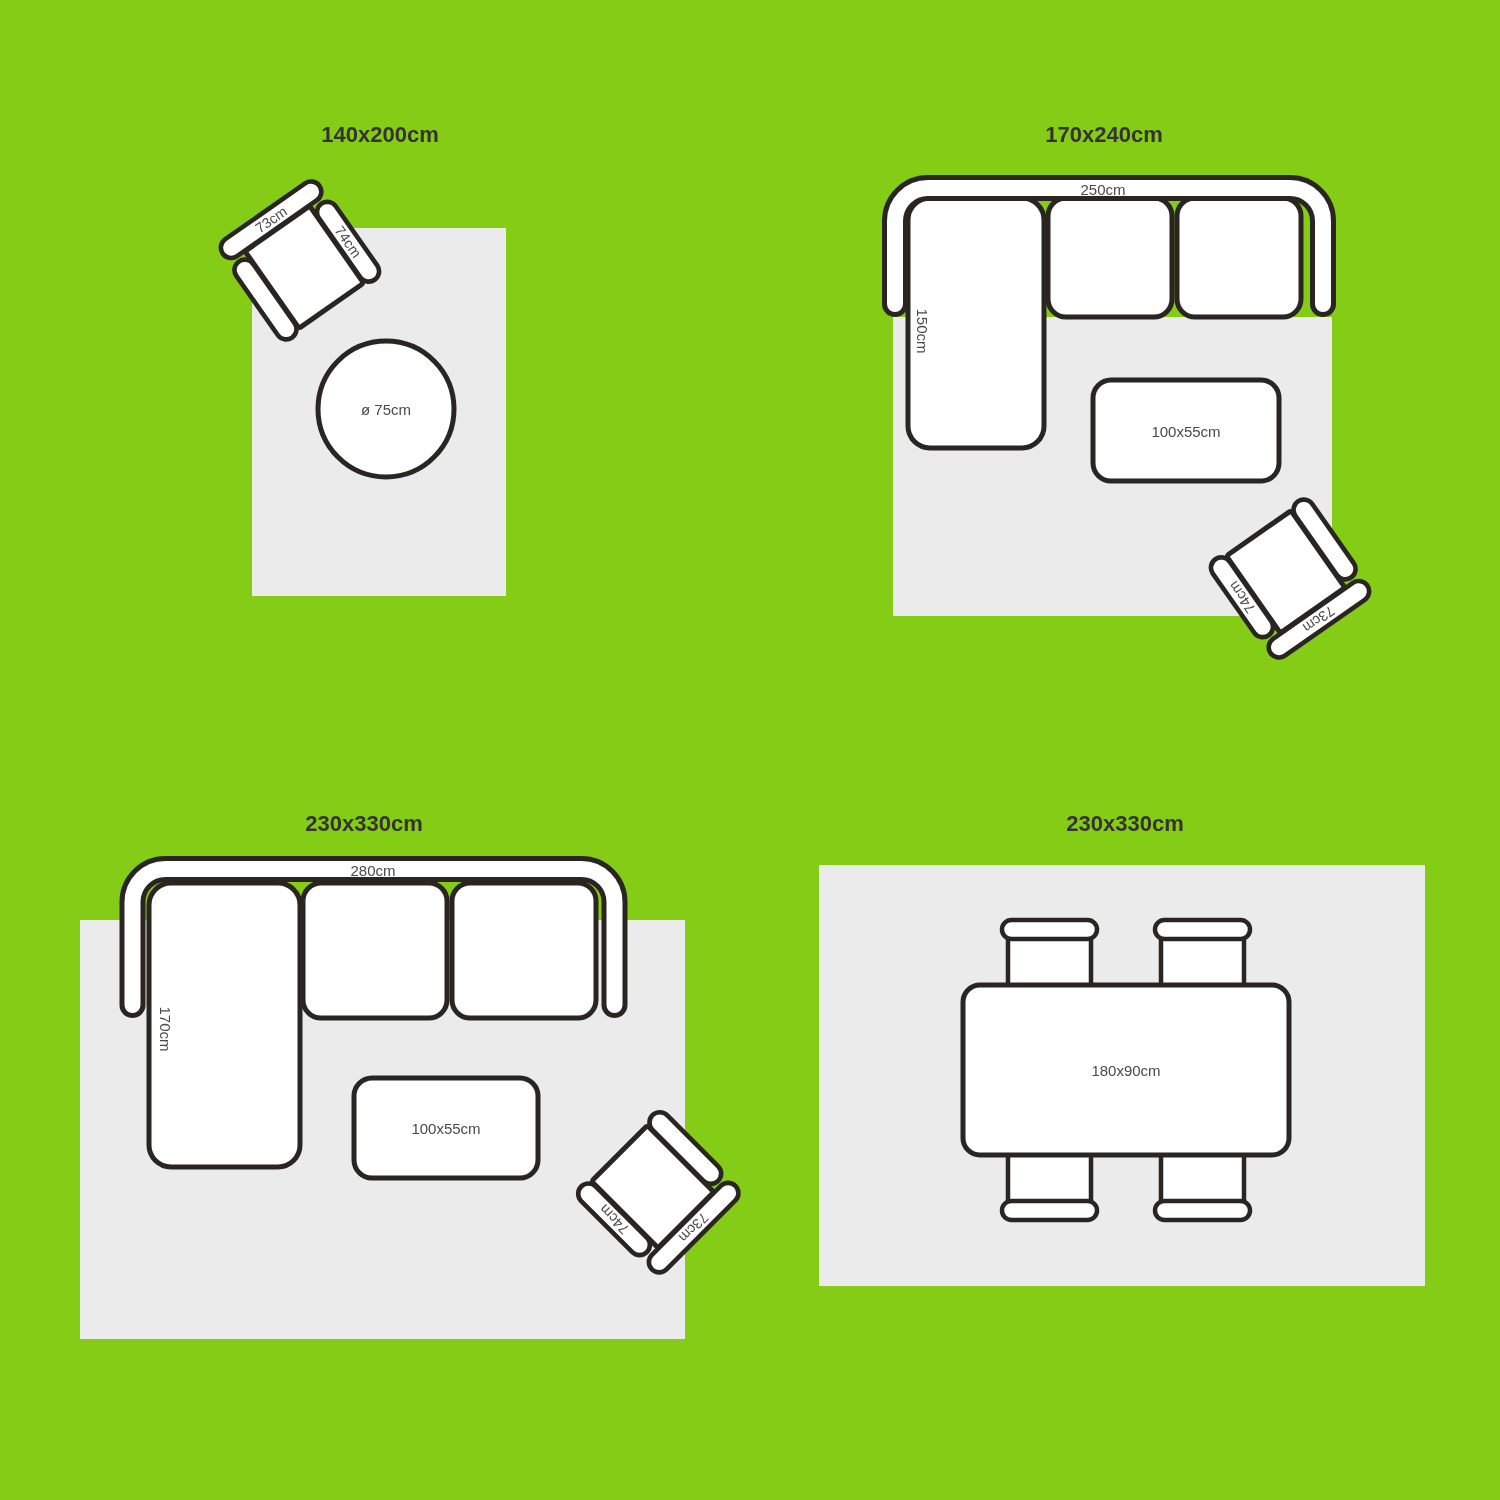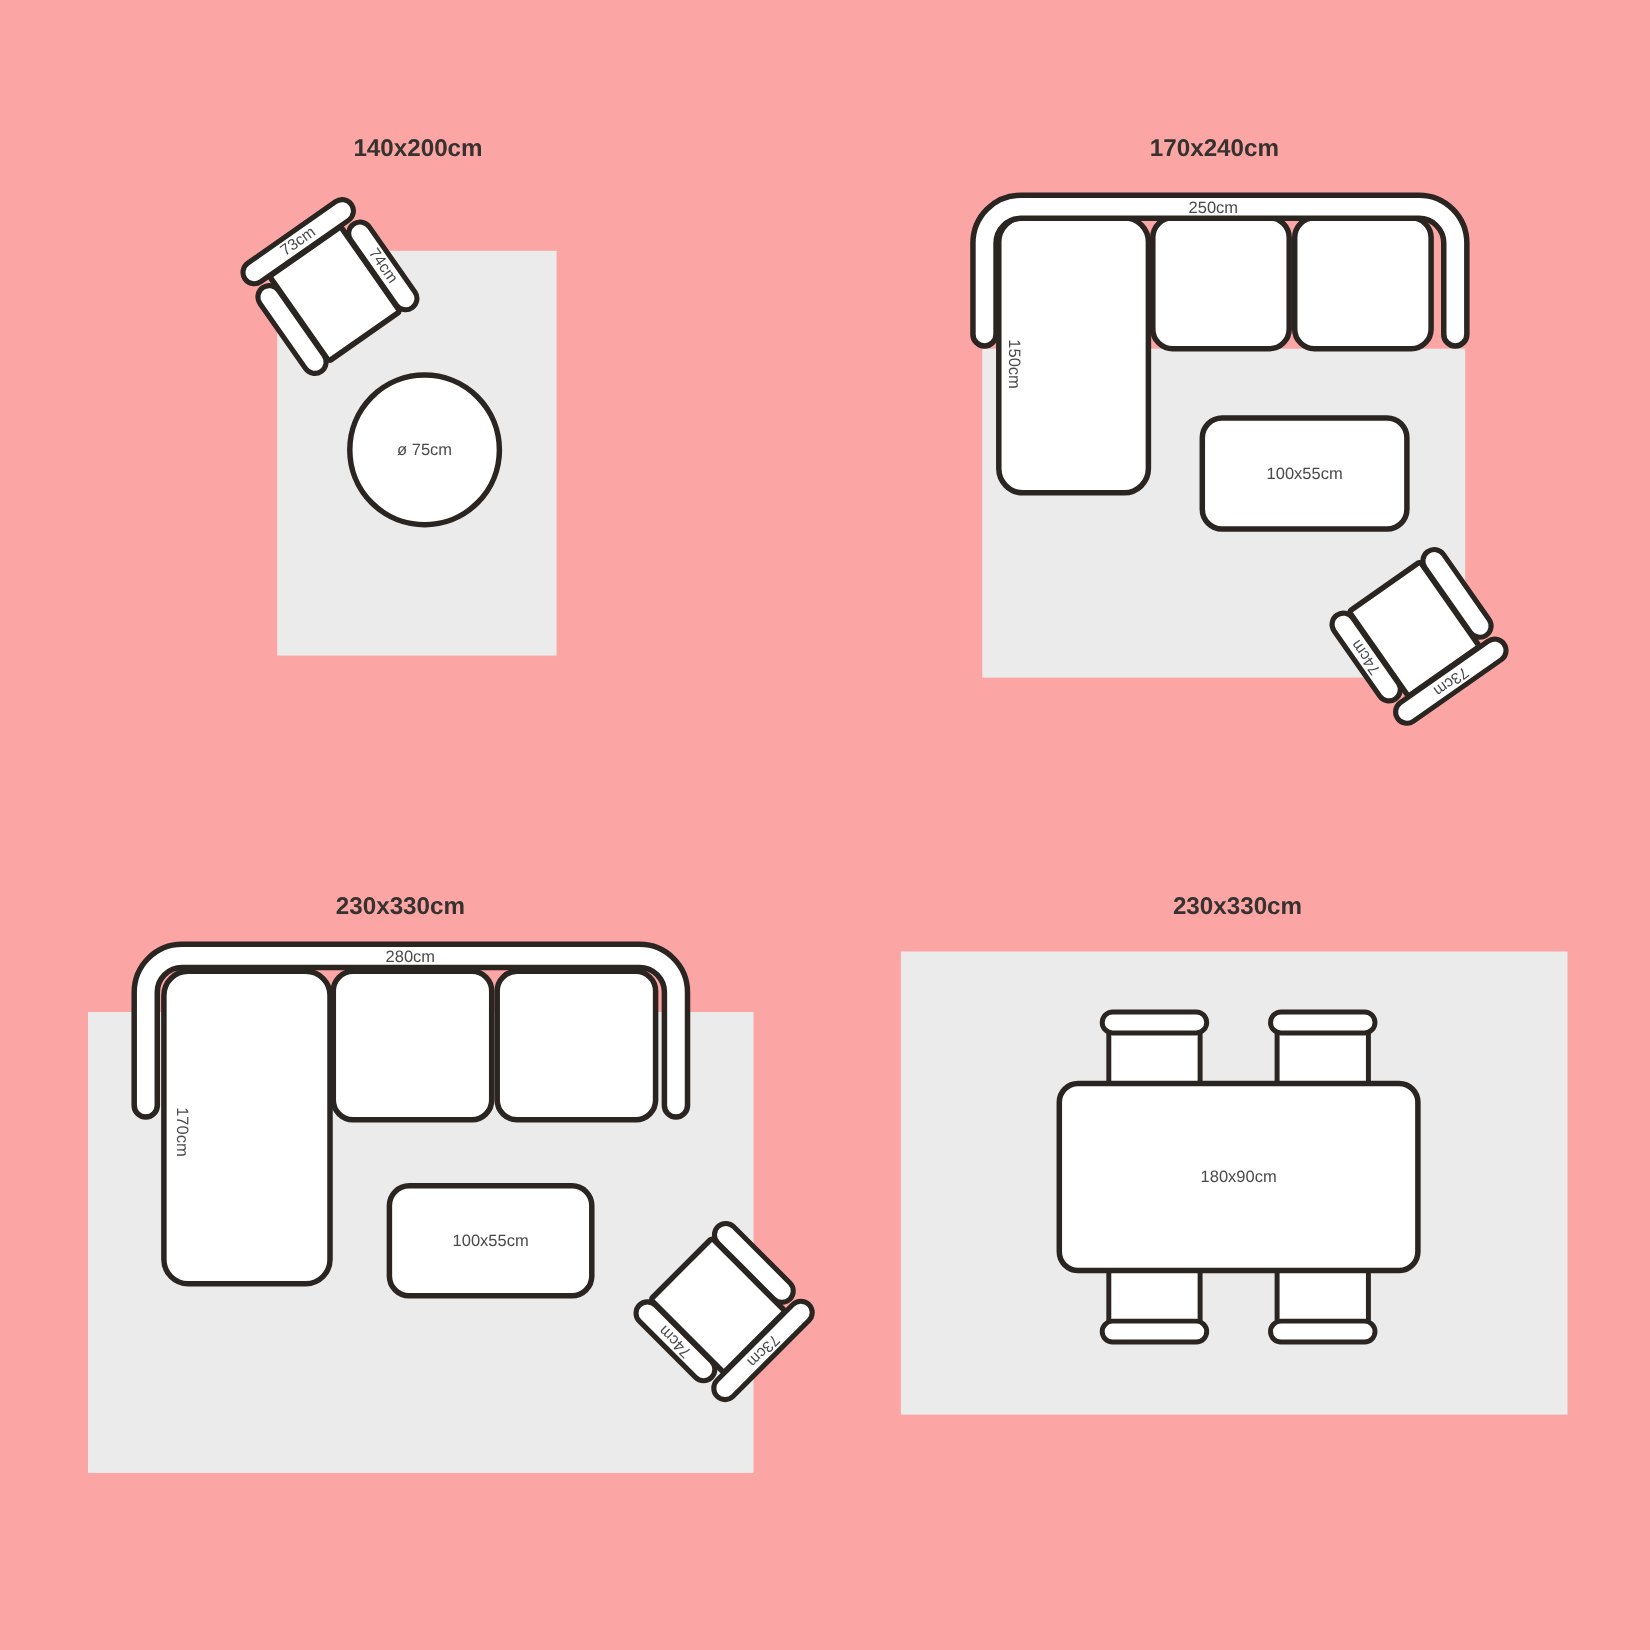--- a/index.html
+++ b/index.html
@@ -1,16 +1,16 @@
 <!DOCTYPE html>
 <html><head>
 <meta charset="utf-8">
 <style>
   html,body{margin:0;padding:0;background:#ffffff;}
-  .stage{width:1500px;height:1500px;position:relative;background:#fca5a5;}
+  .stage{width:1500px;height:1500px;position:relative;background:#84cc16;}
   svg{display:block;}
   .title{font-family:"Liberation Sans",sans-serif;font-size:22px;font-weight:700;fill:#35322f;text-anchor:middle;}
   .lbl{font-family:"Liberation Sans",sans-serif;font-size:15px;fill:#4a4a4a;text-anchor:middle;}
   .clbl{font-family:"Liberation Sans",sans-serif;font-size:17px;fill:#4a4a4a;text-anchor:middle;}
   .rug{fill:#ebebeb;stroke:none;}
   .ol{fill:#ffffff;stroke:#2b2522;stroke-width:5;}
   .olt{fill:#ffffff;stroke:#2b2522;stroke-width:4.5;}
   .rb{fill:none;stroke:#2b2522;stroke-width:26;stroke-linecap:round;}
   .rw{fill:none;stroke:#ffffff;stroke-width:16;stroke-linecap:round;}
   .cb{fill:none;stroke:#2b2522;stroke-width:30;stroke-linecap:round;}

